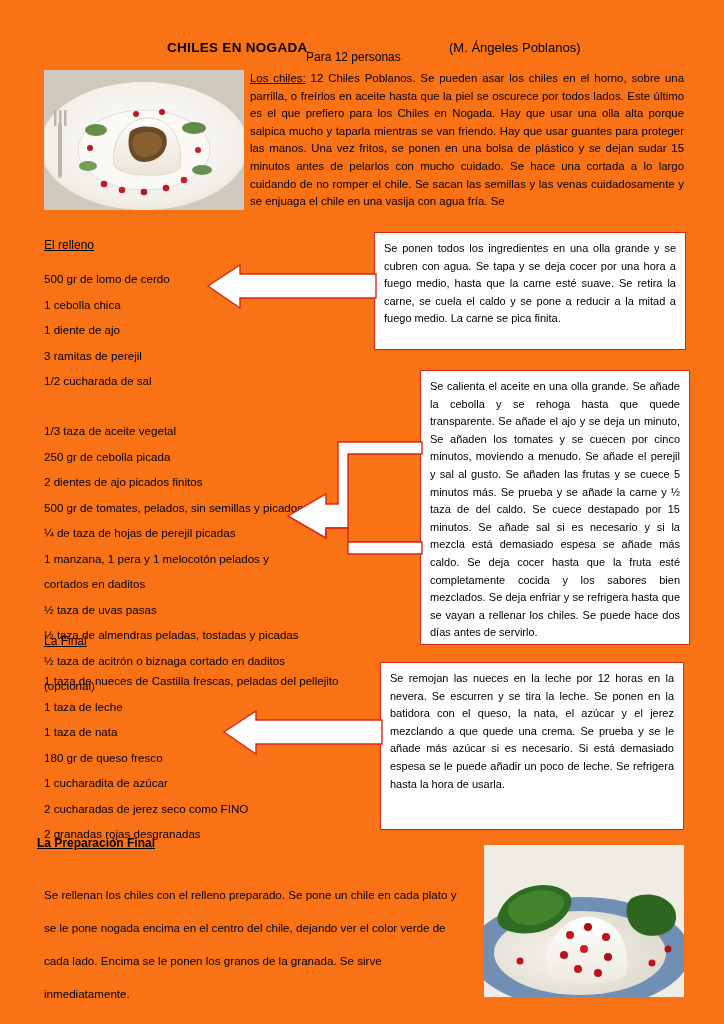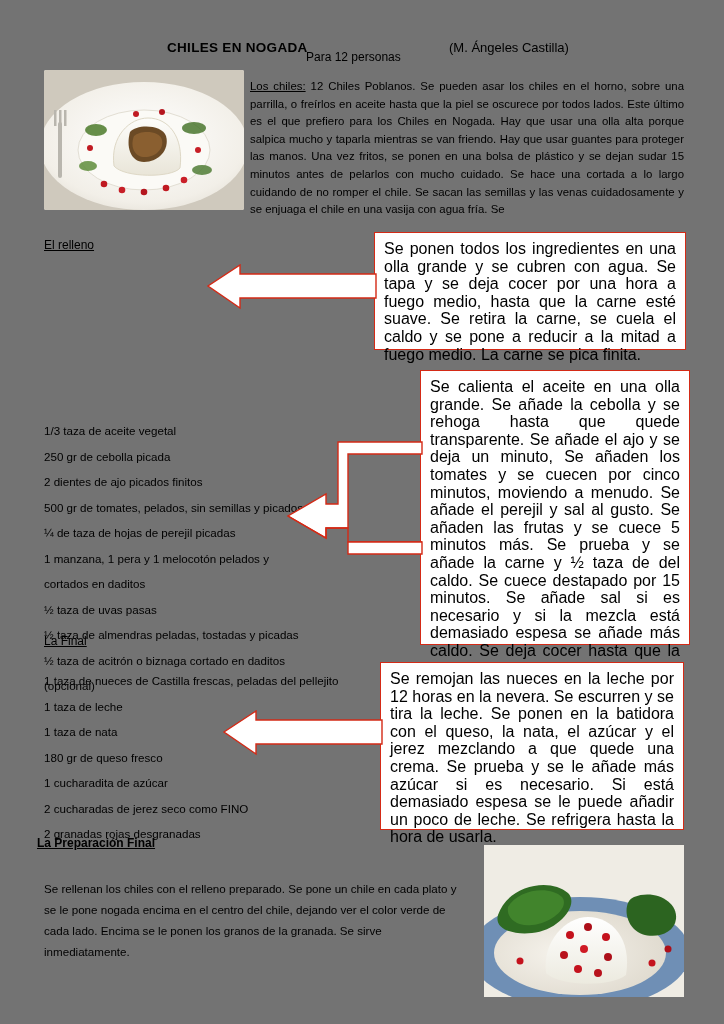--- a/index.html
+++ b/index.html
@@ -9,21 +9,21 @@
   }
   body {
     font-family: "Liberation Sans", sans-serif;
     color: #000000;
   }
   #page {
     position: relative;
     width: 724px;
     height: 1024px;
     overflow: hidden;
-    background: #737373;
+    background: #f97316;
   }
 
   
   .hdr {
     position: absolute;
     top: 40px;
     left: 44px;
     width: 640px;
     height: 22px;
   }
@@ -67,21 +67,21 @@
     width: 200px;
     height: 152px;
     overflow: hidden;
     background: #e8e4dc;
   }
 
   
   .intro {
     position: absolute;
     left: 250px;
-    top: 78px;
+    top: 70px;
     width: 434px;
     font-size: 11.4px;
     line-height: 17.6px;
     text-align: justify;
   }
   .intro .lead {
     text-decoration: underline;
   }
   .intro-tail {
     position: absolute;
@@ -108,50 +108,50 @@
     line-height: 25.5px;
     white-space: pre-line;
   }
 
   
   .note {
     position: absolute;
     border: 1.2px solid #d42a16;
     box-sizing: border-box;
     padding: 7px 9px 7px 9px;
-    font-size: 16px;
+    font-size: 11px;
     line-height: 17.6px;
     text-align: justify;
     background: #ffffff;
   }
 
   
   .arrow {
     position: absolute;
   }
 
   
   .final-par {
     position: absolute;
     left: 44px;
     top: 878px;
     width: 420px;
     font-size: 11.6px;
-    line-height: 21px;
+    line-height: 33px;
   }
 </style>
 </head>
 <body>
 
 <div id="page">
 
   <div class="hdr">
     <span class="hdr-title">CHILES EN NOGADA</span>
     <span class="hdr-sub">Para 12 personas</span>
-    <span class="hdr-author">(M. Ángeles Castilla)</span>
+    <span class="hdr-author">(M. Ángeles Poblanos)</span>
   </div>
 
   <div class="photo-top">
     <svg width="200" height="140" viewBox="0 0 200 140" xmlns="http://www.w3.org/2000/svg">
       <defs>
         <radialGradient id="pg1" cx="50%" cy="45%" r="70%">
           <stop offset="0%" stop-color="#ffffff"></stop>
           <stop offset="70%" stop-color="#f2efe8"></stop>
           <stop offset="100%" stop-color="#ddd8cd"></stop>
         </radialGradient>
@@ -187,20 +187,25 @@
       <rect x="10" y="40" width="2.5" height="16" fill="#b9b6ae"></rect>
       <rect x="15" y="40" width="2.5" height="16" fill="#b9b6ae"></rect>
       <rect x="20" y="40" width="2.5" height="16" fill="#b9b6ae"></rect>
     </svg>
   </div>
 
   <div class="intro"><span class="lead">Los chiles:</span><span> 12  Chiles Poblanos.  Se pueden asar los chiles en el horno, sobre una parrilla, o freírlos en aceite hasta que la piel se oscurece por todos lados. Este último es el que prefiero para los Chiles en Nogada. Hay que usar una olla alta porque salpica mucho y taparla mientras se van friendo. Hay que usar guantes para proteger las manos. Una vez fritos, se ponen en una bolsa de plástico y se dejan sudar 15 minutos antes de pelarlos con mucho cuidado. Se hace una cortada a lo largo cuidando de no romper el chile. Se sacan las semillas y las venas cuidadosamente y se enjuaga el chile en una vasija con agua fría. Se</span></div>
 
   <div class="sec-head" style="left:44px; top:238px;text-align:right;">El relleno</div>
 
+  <div class="ing-list" style="left:44px; top:266px; width:300px;">500 gr de lomo de cerdo
+1 cebolla chica
+1 diente de ajo
+3 ramitas de perejil
+1/2 cucharada de sal</div>
 
   <div class="note" style="left:374px; top:232px; width:312px; height:118px;">Se ponen todos los ingredientes en una olla grande y se cubren con agua. Se tapa y se deja cocer por una hora a fuego medio, hasta que la carne esté suave. Se retira la carne, se cuela el caldo y se pone a reducir a la mitad a fuego medio.  La carne se pica finita.</div>
 
   <div class="arrow" style="left:206px; top:264px; width:172px; height:48px;">
     <svg width="172" height="48" viewBox="0 0 172 48" xmlns="http://www.w3.org/2000/svg">
       <path d="M170 10 L34 10 L34 1 L2 22 L34 44 L34 34 L170 34 Z" fill="#ffffff" stroke="#d42a16" stroke-width="1.4" stroke-linejoin="miter"></path>
     </svg>
   </div>
 
   <div class="ing-list" style="left:44px; top:388px; width:330px;margin-top:30px;">1/3 taza de aceite vegetal

